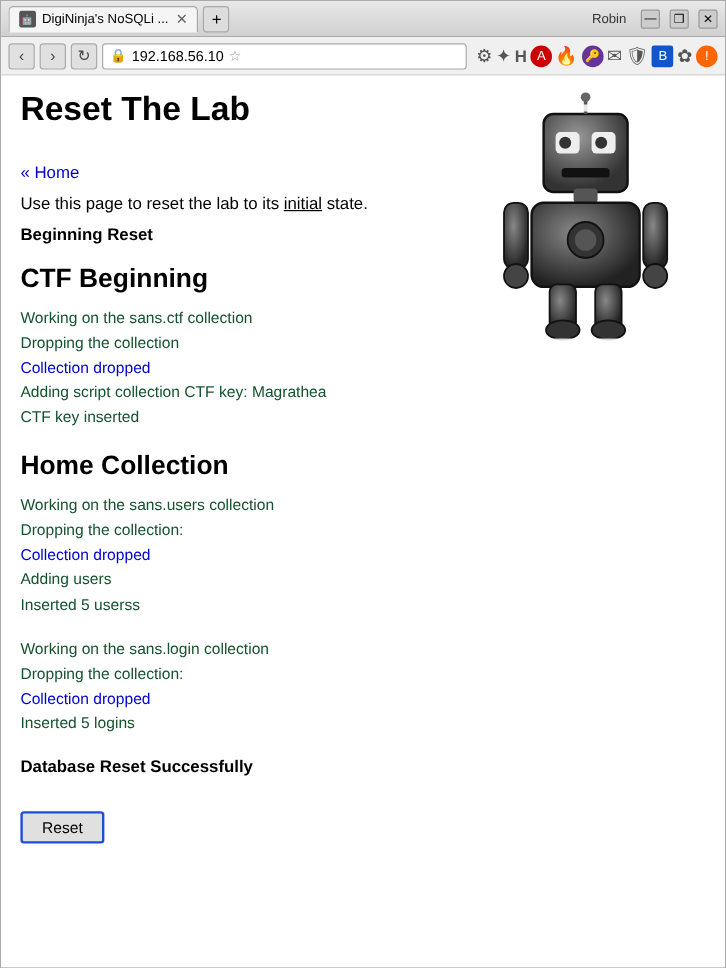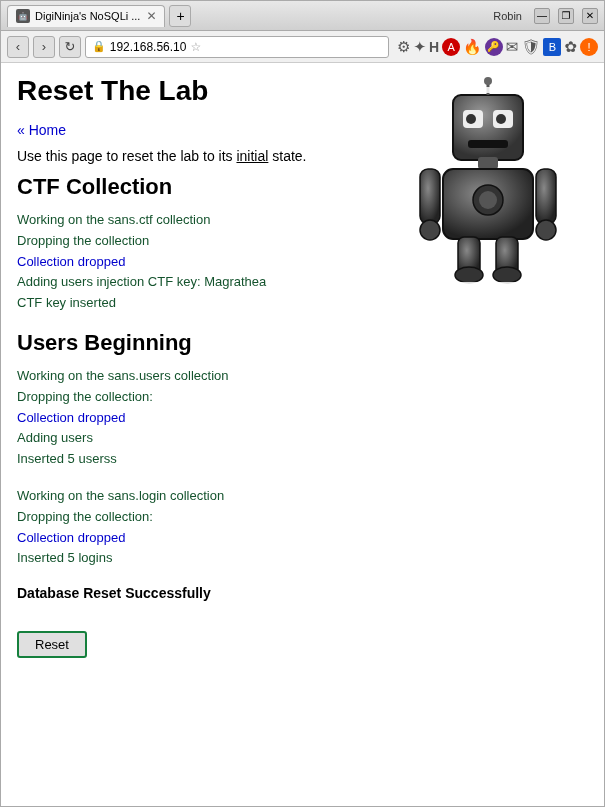--- a/index.html
+++ b/index.html
@@ -149,21 +149,21 @@
 
     
     .page-content {
       background: #fff;
       padding: 12px 16px;
       flex: 1;
     }
     .page-title {
       font-size: 28px;
       font-weight: bold;
-      margin-bottom: 15px;
+      margin-bottom: 28px;
     }
     .home-link {
       color: #0000cc;
       font-size: 14px;
       cursor: pointer;
       display: inline-block;
       margin-bottom: 10px;
     }
     .intro-text {
       font-size: 14px;
@@ -196,21 +196,21 @@
       color: #0000cc;
     }
     .reset-success {
       font-weight: bold;
       font-size: 14px;
       margin-top: 8px;
       margin-bottom: 30px;
     }
     .reset-btn {
       background: #e0e0e0;
-      border: 2px solid #15803d;
+      border: 2px solid #1d4ed8;
       border-radius: 3px;
       padding: 4px 16px;
       font-size: 13px;
       cursor: pointer;
     }
     .page-body {
       position: relative;
     }
 
     
@@ -324,33 +324,34 @@
 
       
       <a class="home-link">« Home</a>
 
       
       <p class="intro-text">
         Use this page to reset the lab to its <span class="initial">initial</span> state.
       </p>
 
       
-
-      
-      <h2 class="section-title">CTF Collection</h2>
+      <p class="beginning-reset">Beginning Reset</p>
+
+      
+      <h2 class="section-title">CTF Beginning</h2>
       <div class="status-lines" id="ctf-lines">
           <p class="status-line">Working on the sans.ctf collection</p>
           <p class="status-line">Dropping the collection</p>
           <p class="status-line blue">Collection dropped</p>
-          <p class="status-line">Adding users injection CTF key: Magrathea</p>
+          <p class="status-line">Adding script collection CTF key: Magrathea</p>
           <p class="status-line">CTF key inserted</p>
         </div>
 
       
-      <h2 class="section-title">Users Beginning</h2>
+      <h2 class="section-title">Home Collection</h2>
       <div class="status-lines" id="users-lines">
           <p class="status-line">Working on the sans.users collection</p>
           <p class="status-line">Dropping the collection:</p>
           <p class="status-line blue">Collection dropped</p>
           <p class="status-line">Adding users</p>
           <p class="status-line">Inserted 5 userss</p>
         </div>
 
       
       <div class="status-lines" id="login-lines">

